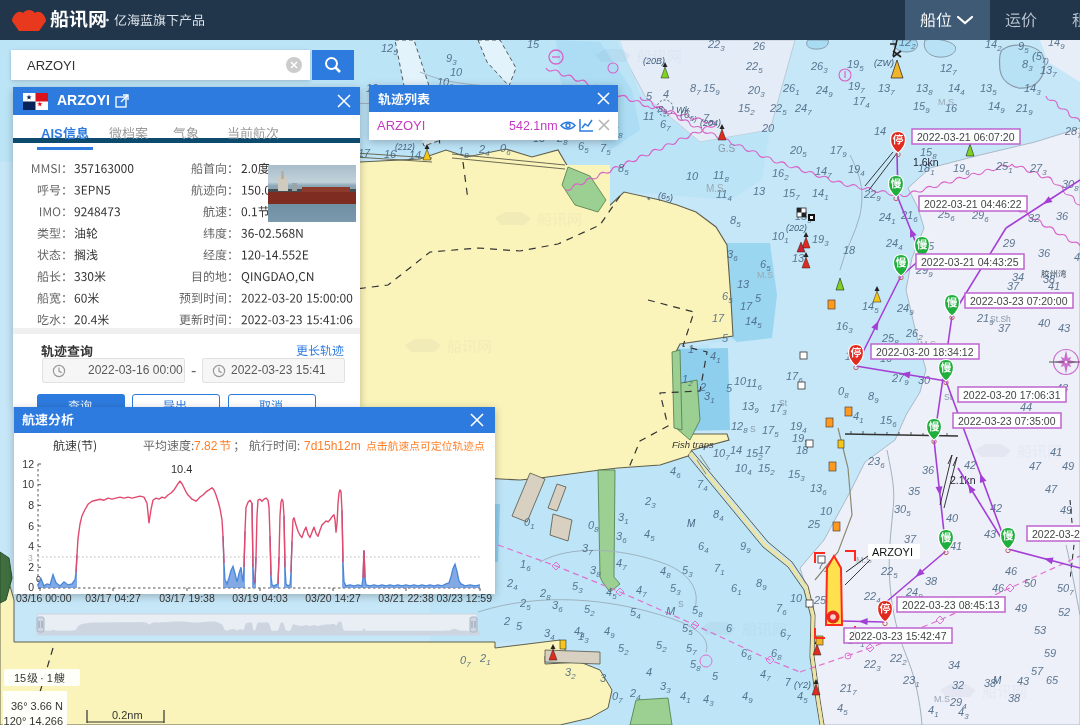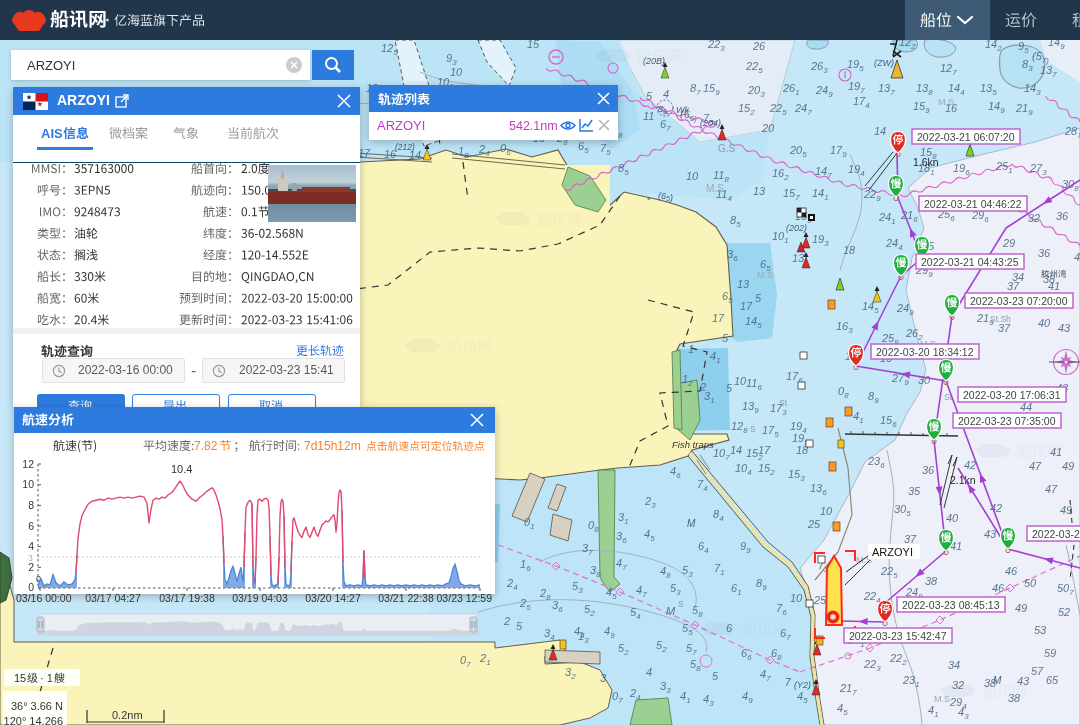--- a/index.html
+++ b/index.html
@@ -679,21 +679,21 @@
       </svg>
       <span style="position:absolute;left:44px;top:5px;color:#fff;font-size:14px;font-weight:bold">ARZOYI</span>
       <svg class="abs" style="left:102px;top:7px" width="14" height="14">
         <rect x="1" y="3" width="10" height="10" fill="none" stroke="#fff" stroke-width="1.3"></rect>
         <path d="M6,8 L12,2 M8,1 L13,1 L13,6" stroke="#fff" stroke-width="1.3" fill="none"></path>
       </svg>
       <svg class="abs" style="left:324px;top:7px" width="14" height="14">
         <path d="M1,1 L13,13 M13,1 L1,13" stroke="#fff" stroke-width="1.6"></path>
       </svg>
     </div>
-    <div style="position:relative;height:48px;border-bottom:1px solid #0c4a6e">
+    <div style="position:relative;height:28px;border-bottom:5px solid #0c4a6e">
       <svg class="abs" style="left:0;top:0" width="347" height="35">
         <text x="28" y="23" font-size="13px" font-weight="bold" fill="#2d7bdf" font-family="Liberation Sans">AIS</text>
         <g fill="#2d7bdf">
           <use href="#b4fe1" transform="translate(50.0 23.0) scale(0.013000 -0.013000)"></use>
           <use href="#b606f" transform="translate(63.0 23.0) scale(0.013000 -0.013000)"></use>
         </g>
         <g fill="#999">
           <use href="#c5fae" transform="translate(96.0 23.0) scale(0.013000 -0.013000)"></use>
           <use href="#c6863" transform="translate(109.0 23.0) scale(0.013000 -0.013000)"></use>
           <use href="#c6848" transform="translate(122.0 23.0) scale(0.013000 -0.013000)"></use>
@@ -973,26 +973,26 @@
         <use href="#c66f4" transform="translate(283.0 21.0) scale(0.012000 -0.012000)"></use>
         <use href="#c957f" transform="translate(295.0 21.0) scale(0.012000 -0.012000)"></use>
         <use href="#c8f68" transform="translate(307.0 21.0) scale(0.012000 -0.012000)"></use>
         <use href="#c8ff9" transform="translate(319.0 21.0) scale(0.012000 -0.012000)"></use>
       </g>
       <rect x="283" y="24" width="48" height="1" fill="#2d7bdf"></rect>
     </svg>
     <div class="dtbox" style="left:29px;top:271px;width:143px;z-index:21"><svg class="abs" style="left:9px;top:5px" width="14" height="14">
         <circle cx="7" cy="7" r="5.6" fill="none" stroke="#999" stroke-width="1.2"></circle>
         <path d="M7,3.5 L7,7.3 L9.6,8.6" stroke="#999" stroke-width="1.2" fill="none"></path>
-      </svg><span style="margin-left:35px">2022-03-16 00:00</span></div>
+      </svg><span style="margin-left:45px">2022-03-16 00:00</span></div>
     <div class="abs" style="left:178px;top:275px;color:#666;z-index:21">-</div>
     <div class="dtbox" style="left:189px;top:271px;width:143px;z-index:21"><svg class="abs" style="left:9px;top:5px" width="14" height="14">
         <circle cx="7" cy="7" r="5.6" fill="none" stroke="#999" stroke-width="1.2"></circle>
         <path d="M7,3.5 L7,7.3 L9.6,8.6" stroke="#999" stroke-width="1.2" fill="none"></path>
-      </svg><span style="margin-left:36px">2022-03-23 15:41</span></div>
+      </svg><span style="margin-left:28px">2022-03-23 15:41</span></div>
   </div>
 <div class="btn" style="left:37px;top:394px;width:88px;background:#2d7bdf;z-index:22"></div>
 <div class="btn" style="left:132px;top:394px;width:88px;background:#fff;border:1px solid #2d7bdf;z-index:22"></div>
 <div class="btn" style="left:228px;top:394px;width:88px;background:#fff;border:1px solid #2d7bdf;z-index:22"></div>
 <svg class="abs" style="left:0;top:390px;z-index:23" width="360" height="22">
     <g fill="#fff">
       <use href="#c67e5" transform="translate(68.0 20.0) scale(0.012000 -0.012000)"></use>
       <use href="#c8be2" transform="translate(80.0 20.0) scale(0.012000 -0.012000)"></use>
     </g>
     <g fill="#2d7bdf">

